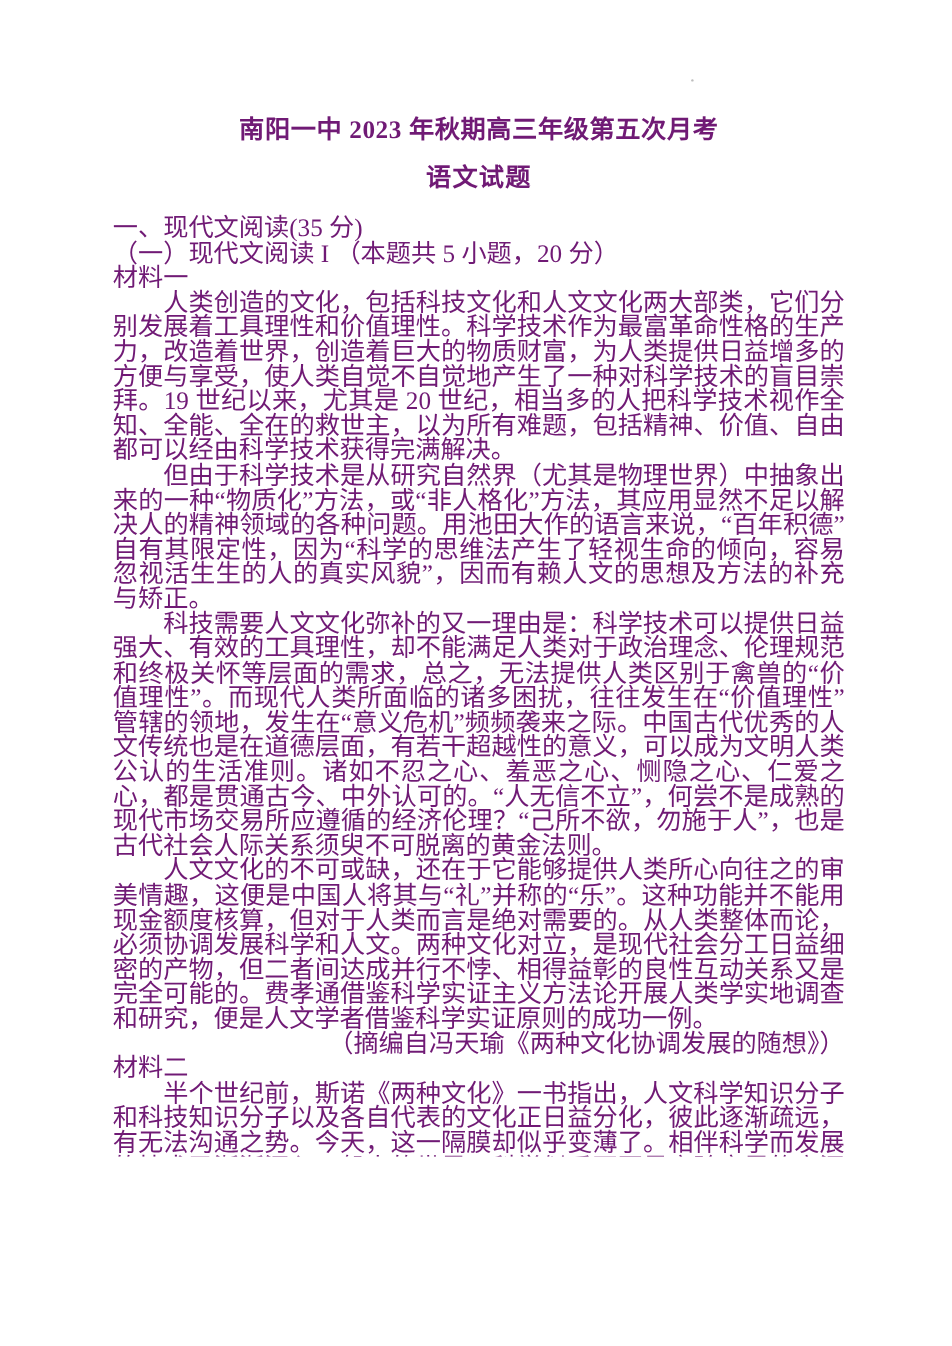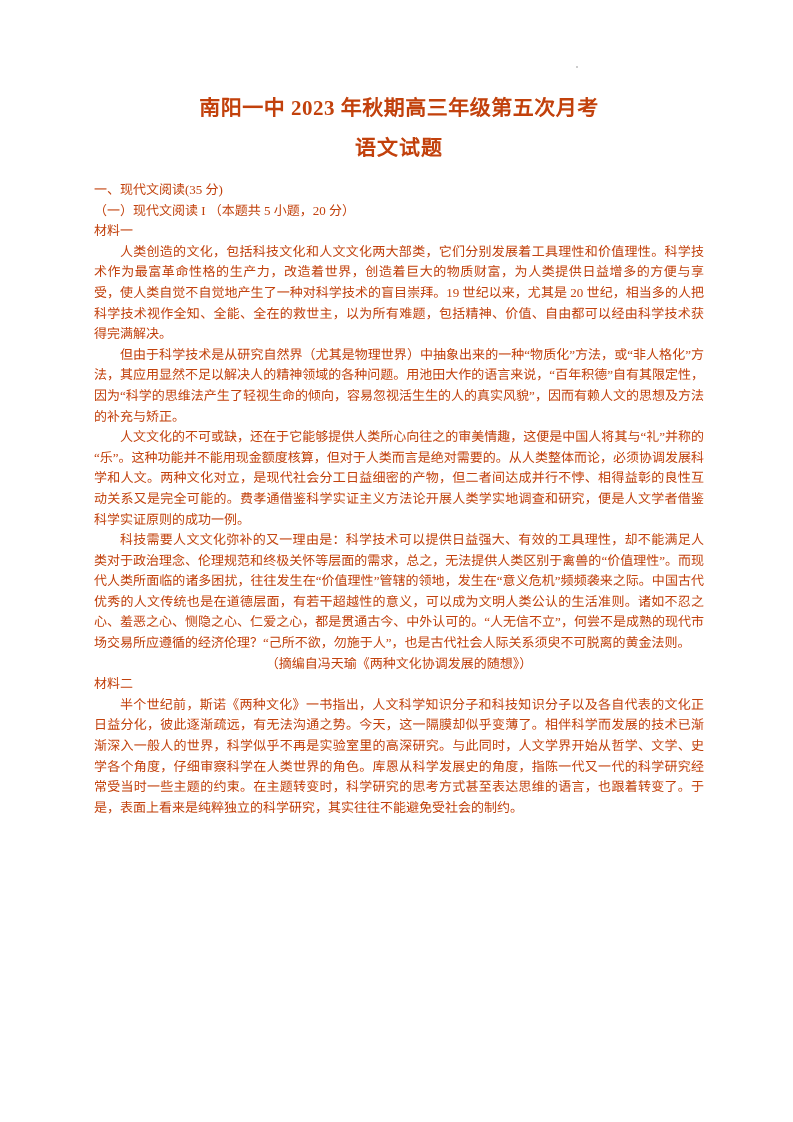--- a/index.html
+++ b/index.html
@@ -7,21 +7,21 @@
     padding: 0;
     background: #ffffff;
   }
   .page {
     position: relative;
     width: 793px;
     height: 964px;
     background: #ffffff;
     overflow: hidden;
     font-family: "Liberation Serif", "DejaVu Serif", serif;
-    color: #c2410c;
+    color: #701a75;
   }
   .content {
     position: absolute;
     left: 94px;
     top: 95px;
     width: 610px;
   }
   .doc-title {
     margin: 0;
     text-align: center;
@@ -34,40 +34,40 @@
   .doc-subtitle {
     margin: 14px 0 16px 0;
     text-align: center;
     font-size: 21px;
     font-weight: bold;
     line-height: 26px;
     letter-spacing: 1px;
   }
   .body-text {
     margin-top: 19px;
-    font-size: 13px;
+    font-size: 21px;
     line-height: 20.6px;
     text-align: justify;
     text-justify: inter-ideograph;
   }
   .body-text p {
     margin: 0;
     padding: 0;
   }
   .heading-line {
     text-indent: 0;
   }
   .material-label {
     text-indent: 0;
   }
   .para {
     text-indent: 2em;
   }
   .attribution {
-    text-align: center;
+    text-align: right;
     text-indent: 0;
   }
   
   .scan-dot {
     position: absolute;
     left: 576px;
     top: 66px;
     width: 2px;
     height: 2px;
     background: #bdbdbd;
@@ -89,22 +89,22 @@
 
       <p class="heading-line">一、现代文阅读(35 分)</p>
 
       <p class="heading-line">（一）现代文阅读 I （本题共 5 小题，20 分）</p>
 
 
       <p class="material-label">材料一</p>
 
       <p class="para">人类创造的文化，包括科技文化和人文文化两大部类，它们分别发展着工具理性和价值理性。科学技术作为最富革命性格的生产力，改造着世界，创造着巨大的物质财富，为人类提供日益增多的方便与享受，使人类自觉不自觉地产生了一种对科学技术的盲目崇拜。19 世纪以来，尤其是 20 世纪，相当多的人把科学技术视作全知、全能、全在的救世主，以为所有难题，包括精神、价值、自由都可以经由科学技术获得完满解决。</p>
       <p class="para">但由于科学技术是从研究自然界（尤其是物理世界）中抽象出来的一种“物质化”方法，或“非人格化”方法，其应用显然不足以解决人的精神领域的各种问题。用池田大作的语言来说，“百年积德”自有其限定性，因为“科学的思维法产生了轻视生命的倾向，容易忽视活生生的人的真实风貌”，因而有赖人文的思想及方法的补充与矫正。</p>
+      <p class="para">科技需要人文文化弥补的又一理由是：科学技术可以提供日益强大、有效的工具理性，却不能满足人类对于政治理念、伦理规范和终极关怀等层面的需求，总之，无法提供人类区别于禽兽的“价值理性”。而现代人类所面临的诸多困扰，往往发生在“价值理性”管辖的领地，发生在“意义危机”频频袭来之际。中国古代优秀的人文传统也是在道德层面，有若干超越性的意义，可以成为文明人类公认的生活准则。诸如不忍之心、羞恶之心、恻隐之心、仁爱之心，都是贯通古今、中外认可的。“人无信不立”，何尝不是成熟的现代市场交易所应遵循的经济伦理？“己所不欲，勿施于人”，也是古代社会人际关系须臾不可脱离的黄金法则。</p>
       <p class="para">人文文化的不可或缺，还在于它能够提供人类所心向往之的审美情趣，这便是中国人将其与“礼”并称的“乐”。这种功能并不能用现金额度核算，但对于人类而言是绝对需要的。从人类整体而论，必须协调发展科学和人文。两种文化对立，是现代社会分工日益细密的产物，但二者间达成并行不悖、相得益彰的良性互动关系又是完全可能的。费孝通借鉴科学实证主义方法论开展人类学实地调查和研究，便是人文学者借鉴科学实证原则的成功一例。</p>
-      <p class="para">科技需要人文文化弥补的又一理由是：科学技术可以提供日益强大、有效的工具理性，却不能满足人类对于政治理念、伦理规范和终极关怀等层面的需求，总之，无法提供人类区别于禽兽的“价值理性”。而现代人类所面临的诸多困扰，往往发生在“价值理性”管辖的领地，发生在“意义危机”频频袭来之际。中国古代优秀的人文传统也是在道德层面，有若干超越性的意义，可以成为文明人类公认的生活准则。诸如不忍之心、羞恶之心、恻隐之心、仁爱之心，都是贯通古今、中外认可的。“人无信不立”，何尝不是成熟的现代市场交易所应遵循的经济伦理？“己所不欲，勿施于人”，也是古代社会人际关系须臾不可脱离的黄金法则。</p>
 
       <p class="attribution">（摘编自冯天瑜《两种文化协调发展的随想》）</p>
 
       <p class="material-label">材料二</p>
 
       <p class="para">半个世纪前，斯诺《两种文化》一书指出，人文科学知识分子和科技知识分子以及各自代表的文化正日益分化，彼此逐渐疏远，有无法沟通之势。今天，这一隔膜却似乎变薄了。相伴科学而发展的技术已渐渐深入一般人的世界，科学似乎不再是实验室里的高深研究。与此同时，人文学界开始从哲学、文学、史学各个角度，仔细审察科学在人类世界的角色。库恩从科学发展史的角度，指陈一代又一代的科学研究经常受当时一些主题的约束。在主题转变时，科学研究的思考方式甚至表达思维的语言，也跟着转变了。于是，表面上看来是纯粹独立的科学研究，其实往往不能避免受社会的制约。</p>
 
     </div>
   </div>
 </div>

